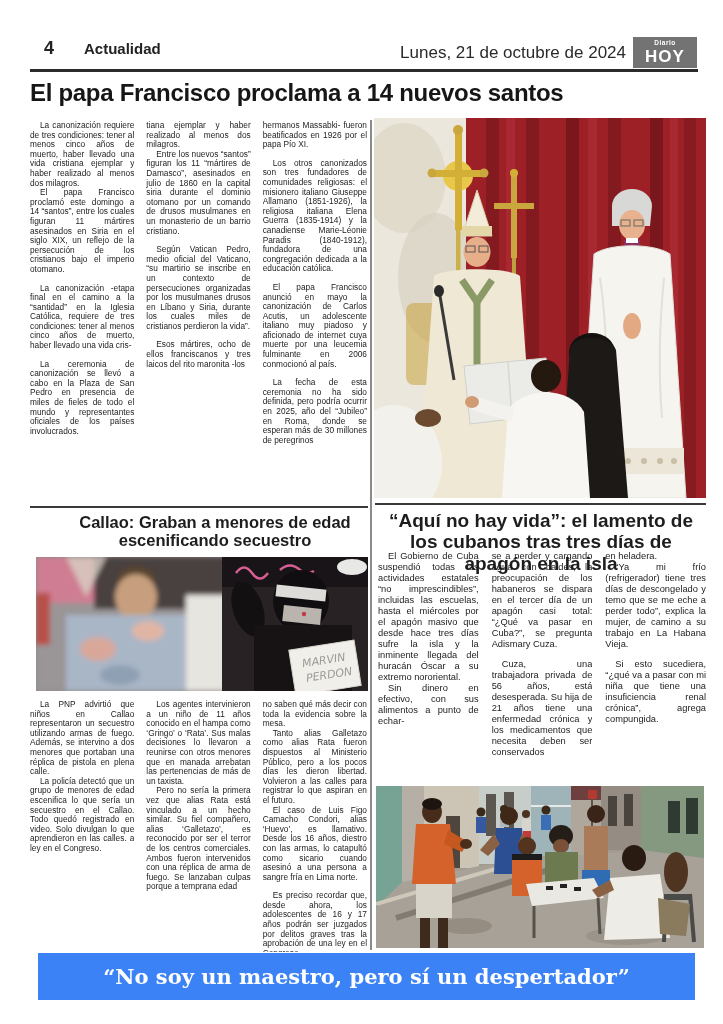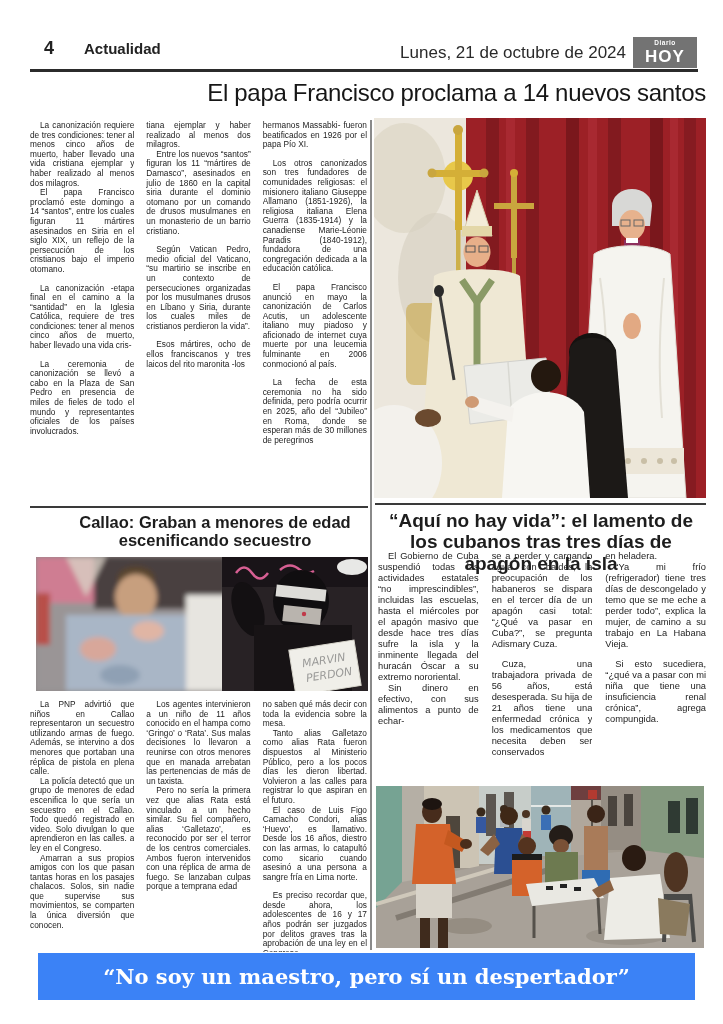--- a/index.html
+++ b/index.html
@@ -11,22 +11,22 @@
   .page-num{left:44px;top:38px;font-size:18px;font-weight:bold;color:#222;}
   .section-label{left:84px;top:40px;font-size:15px;font-weight:bold;color:#222;}
   .date-label{left:380px;top:43px;width:246px;text-align:right;font-size:17px;color:#2a2a2a;}
   .logo{left:633px;top:37px;width:64px;height:31px;background:#737373;color:#fff;
         display:flex;flex-direction:column;align-items:center;justify-content:center;line-height:1;}
   .logo .logo-top{font-size:6.5px;font-weight:bold;letter-spacing:.5px;}
   .logo .logo-main{font-size:17px;font-weight:bold;letter-spacing:1px;margin-top:1px;}
   .header-rule{left:30px;top:69px;width:668px;height:3px;background:#2b2b2b;}
 
   
-  .main-headline{left:30px;top:79px;width:676px;text-align:right;font-size:24px;
-                 font-weight:normal;color:#161616;letter-spacing:-.3px;}
+  .main-headline{left:30px;top:79px;width:676px;text-align:left;font-size:24px;
+                 font-weight:bold;color:#161616;letter-spacing:-.3px;}
   .sub-headline{font-weight:bold;text-align:center;color:#1d1d1d;line-height:1.12;}
   .callao-headline{left:48px;top:513px;width:334px;font-size:16.5px;}
   .cuba-headline{left:376px;top:510px;width:330px;font-size:19px;}
 
   
   .rule-h{background:#3a3a3a;height:2px;}
   .callao-rule{left:30px;top:506px;width:338px;}
   .cuba-rule{left:375px;top:503px;width:331px;}
   .v-rule{left:370px;top:120px;width:2px;height:830px;background:#8a8a8a;}
 
@@ -226,21 +226,20 @@
           <text x="292" y="122" text-anchor="middle" font-family="DejaVu Sans, sans-serif" font-style="italic" font-size="11" fill="#9a9a98">PERDON</text>
         </g>
       </g>
     </svg>
   </div>
 
   <div class="abs cols callao-cols">
     <div class="col">
       <p>La PNP advirtió que niños en Callao representaron un secuestro utilizando armas de fuego. Además, se intervino a dos menores que portaban una réplica de pistola en plena calle.</p>
       <p>La policía detectó que un grupo de menores de edad escenifica lo que sería un secuestro en el Callao. Todo quedó registrado en video. Solo divulgan lo que aprendieron en las calles. a ley en el Congreso.</p>
-      <p>Amarran a sus propios amigos con los que pasan tantas horas en los pasajes chalacos. Solos, sin nadie que supervise sus movimientos, se comparten la única diversión que conocen.</p>
     </div>
     <div class="col">
       <p>Los agentes intervinieron a un niño de 11 años conocido en el hampa como ‘Gringo’ o ‘Rata’. Sus malas decisiones lo llevaron a reunirse con otros menores que en manada arrebatan las pertenencias de más de un taxista.</p>
       <p>Pero no sería la primera vez que alias Rata está vinculado a un hecho similar. Su fiel compañero, alias ‘Galletazo’, es reconocido por ser el terror de los centros comerciales. Ambos fueron intervenidos con una réplica de arma de fuego. Se lanzaban culpas porque a temprana edad</p>
     </div>
     <div class="col">
       <p class="noind">no saben qué más decir con toda la evidencia sobre la mesa.</p>
       <p>Tanto alias Galletazo como alias Rata fueron dispuestos al Ministerio Público, pero a los pocos días les dieron libertad. Volvieron a las calles para registrar lo que aspiran en el futuro.</p>
       <p>El caso de Luis Figo Camacho Condori, alias ‘Huevo’, es llamativo. Desde los 16 años, diestro con las armas, lo catapultó como sicario cuando asesinó a una persona a sangre fría en Lima norte.</p>
       <p class="gap">Es preciso recordar que, desde ahora, los adolescentes de 16 y 17 años podrán ser juzgados por delitos graves tras la aprobación de una ley en el Congreso.</p>

